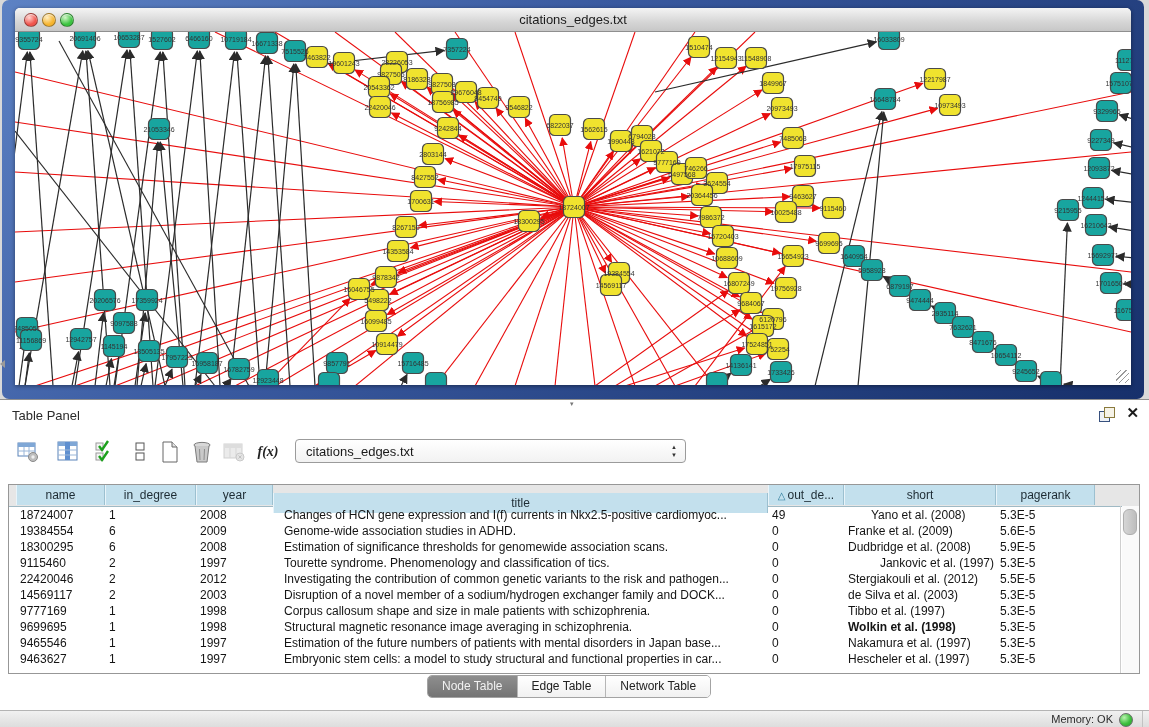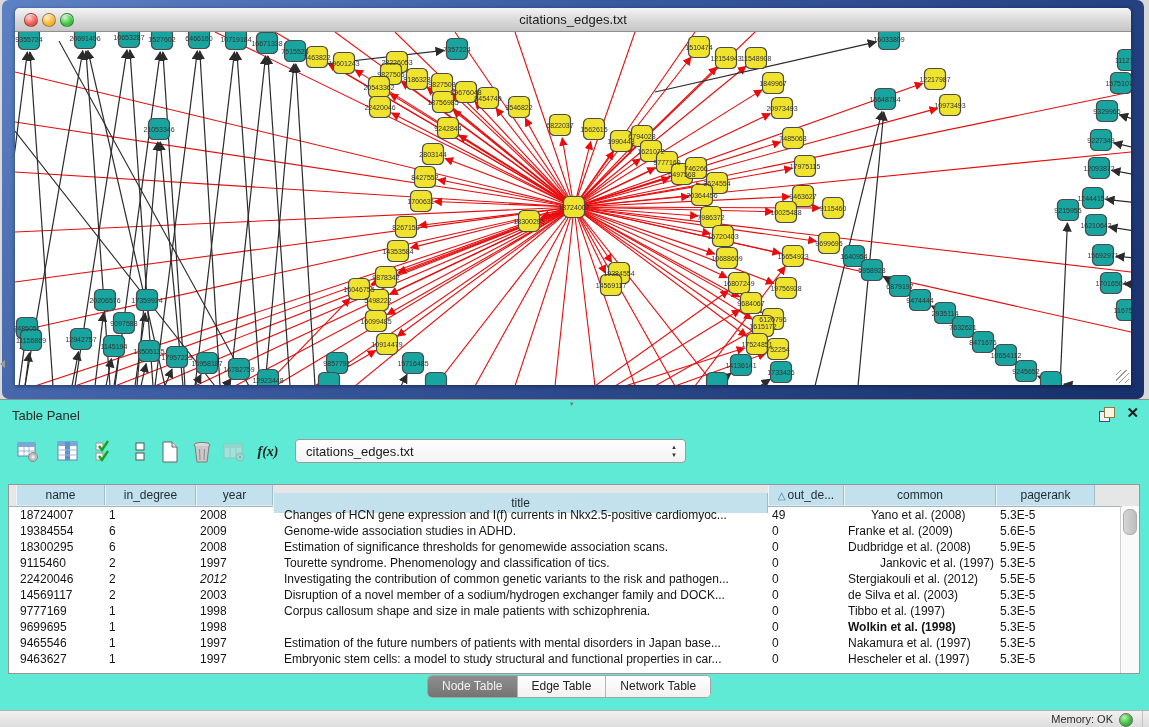--- a/index.html
+++ b/index.html
@@ -16,21 +16,21 @@
   .title-text{position:absolute;left:0;right:0;top:4px;text-align:center;font-size:13px;color:#1c1c1c;}
   .tl{position:absolute;top:5px;width:12px;height:12px;border-radius:50%;border:1px solid rgba(0,0,0,.35);
     box-shadow:inset 0 1px 1px rgba(255,255,255,.7);}
   .canvas-wrap{position:absolute;left:0;top:24px;right:0;bottom:0;background:#fff;overflow:hidden;}
   .grip{position:absolute;right:2px;bottom:2px;width:13px;height:13px;
     background:repeating-linear-gradient(135deg,transparent 0 3px,#9a9a9a 3px 4px);}
   .left-chevron{position:absolute;left:0px;top:360px;width:0;height:0;border-top:4px solid transparent;
     border-bottom:4px solid transparent;border-right:5px solid #9a9a9a;}
 
   
-  .table-panel{position:absolute;left:0;top:399px;width:1149px;height:311px;background:#5eead4;border-top:1px solid #8f8f8f;box-sizing:border-box;}
+  .table-panel{position:absolute;left:0;top:399px;width:1149px;height:311px;background:#ffffff;border-top:1px solid #8f8f8f;box-sizing:border-box;}
   .tp-title{position:absolute;left:12px;top:8px;font-size:13px;color:#2b2b2b;}
   .tp-float{position:absolute;right:34px;top:7px;width:16px;height:15px;cursor:pointer;}
   .tp-float .sq1{position:absolute;left:0;top:4px;width:9px;height:9px;border:1px solid #37507e;background:#eef1f6;}
   .tp-float .sq2{position:absolute;left:5px;top:0;width:9px;height:9px;border:1px solid #8a7a3c;background:#f6f3e8;}
   .tp-close{position:absolute;right:10px;top:5px;font-size:15px;font-weight:bold;color:#1a1a1a;cursor:pointer;line-height:16px;}
   .splitter-handle{position:absolute;left:570px;top:1px;width:9px;height:5px;color:#777;font-size:7px;line-height:5px;}
 
   .toolbar{position:absolute;left:8px;top:36px;height:34px;right:8px;}
   .icon-btn{position:absolute;top:2px;width:28px;height:28px;display:flex;align-items:center;justify-content:center;cursor:pointer;}
   .fx{font-family:"Liberation Serif",serif;font-style:italic;font-weight:bold;font-size:14px;color:#222;}
@@ -559,21 +559,21 @@
       </div>
     </div>
 
     <div class="table-box">
       <div class="thead" id="thead">
           <div class="th" style="left: 7px; width: 89px;">name</div>
           <div class="th" style="left: 96px; width: 91px;">in_degree</div>
           <div class="th" style="left: 187px; width: 77px;">year</div>
           <div class="th" style="left: 264px; width: 495px; margin-top: 8px;">title</div>
           <div class="th" style="left: 759px; width: 76px;"><span class="sort-tri">△</span>out_de...</div>
-          <div class="th" style="left: 835px; width: 152px;">common</div>
+          <div class="th" style="left: 835px; width: 152px;">short</div>
           <div class="th" style="left: 987px; width: 99px;">pagerank</div>
         </div>
       <div id="tbody">
           <div class="trow" style="top: 22px;">
             <div class="td" style="left: 11px; width: 83px;">18724007</div>
             <div class="td" style="left: 100px; width: 85px;">1</div>
             <div class="td" style="left: 191px; width: 71px;">2008</div>
             <div class="td" style="left: 275px; width: 482px;">Changes of HCN gene expression and I(f) currents in Nkx2.5-positive cardiomyoc...</div>
             <div class="td" style="left: 763px; width: 70px;">49</div>
             <div class="td" style="left: 839px; width: 146px; margin-left: 23px;">Yano et al. (2008)</div>
@@ -602,21 +602,21 @@
             <div class="td" style="left: 100px; width: 85px;">2</div>
             <div class="td" style="left: 191px; width: 71px;">1997</div>
             <div class="td" style="left: 275px; width: 482px;">Tourette syndrome. Phenomenology and classification of tics.</div>
             <div class="td" style="left: 763px; width: 70px;">0</div>
             <div class="td" style="left: 839px; width: 146px; text-align: right;">Jankovic et al. (1997)</div>
             <div class="td" style="left: 991px; width: 93px;">5.3E-5</div>
           </div>
           <div class="trow" style="top: 86px;">
             <div class="td" style="left: 11px; width: 83px;">22420046</div>
             <div class="td" style="left: 100px; width: 85px;">2</div>
-            <div class="td" style="left: 191px; width: 71px; font-style: italic;">2012</div>
+            <div class="td" style="left: 191px; width: 71px;">2012</div>
             <div class="td" style="left: 275px; width: 482px;">Investigating the contribution of common genetic variants to the risk and pathogen...</div>
             <div class="td" style="left: 763px; width: 70px;">0</div>
             <div class="td" style="left: 839px; width: 146px;">Stergiakouli et al. (2012)</div>
             <div class="td" style="left: 991px; width: 93px;">5.5E-5</div>
           </div>
           <div class="trow" style="top: 102px;">
             <div class="td" style="left: 11px; width: 83px;">14569117</div>
             <div class="td" style="left: 100px; width: 85px;">2</div>
             <div class="td" style="left: 191px; width: 71px;">2003</div>
             <div class="td" style="left: 275px; width: 482px;">Disruption of a novel member of a sodium/hydrogen exchanger family and DOCK...</div>
@@ -630,20 +630,21 @@
             <div class="td" style="left: 191px; width: 71px;">1998</div>
             <div class="td" style="left: 275px; width: 482px;">Corpus callosum shape and size in male patients with schizophrenia.</div>
             <div class="td" style="left: 763px; width: 70px;">0</div>
             <div class="td" style="left: 839px; width: 146px;">Tibbo et al. (1997)</div>
             <div class="td" style="left: 991px; width: 93px;">5.3E-5</div>
           </div>
           <div class="trow" style="top: 134px;">
             <div class="td" style="left: 11px; width: 83px;">9699695</div>
             <div class="td" style="left: 100px; width: 85px;">1</div>
             <div class="td" style="left: 191px; width: 71px;">1998</div>
+            <div class="td" style="left: 275px; width: 482px;">Structural magnetic resonance image averaging in schizophrenia.</div>
             <div class="td" style="left: 763px; width: 70px;">0</div>
             <div class="td" style="left: 839px; width: 146px; font-weight: bold;">Wolkin et al. (1998)</div>
             <div class="td" style="left: 991px; width: 93px;">5.3E-5</div>
           </div>
           <div class="trow" style="top: 150px;">
             <div class="td" style="left: 11px; width: 83px;">9465546</div>
             <div class="td" style="left: 100px; width: 85px;">1</div>
             <div class="td" style="left: 191px; width: 71px;">1997</div>
             <div class="td" style="left: 275px; width: 482px;">Estimation of the future numbers of patients with mental disorders in Japan base...</div>
             <div class="td" style="left: 763px; width: 70px;">0</div>

